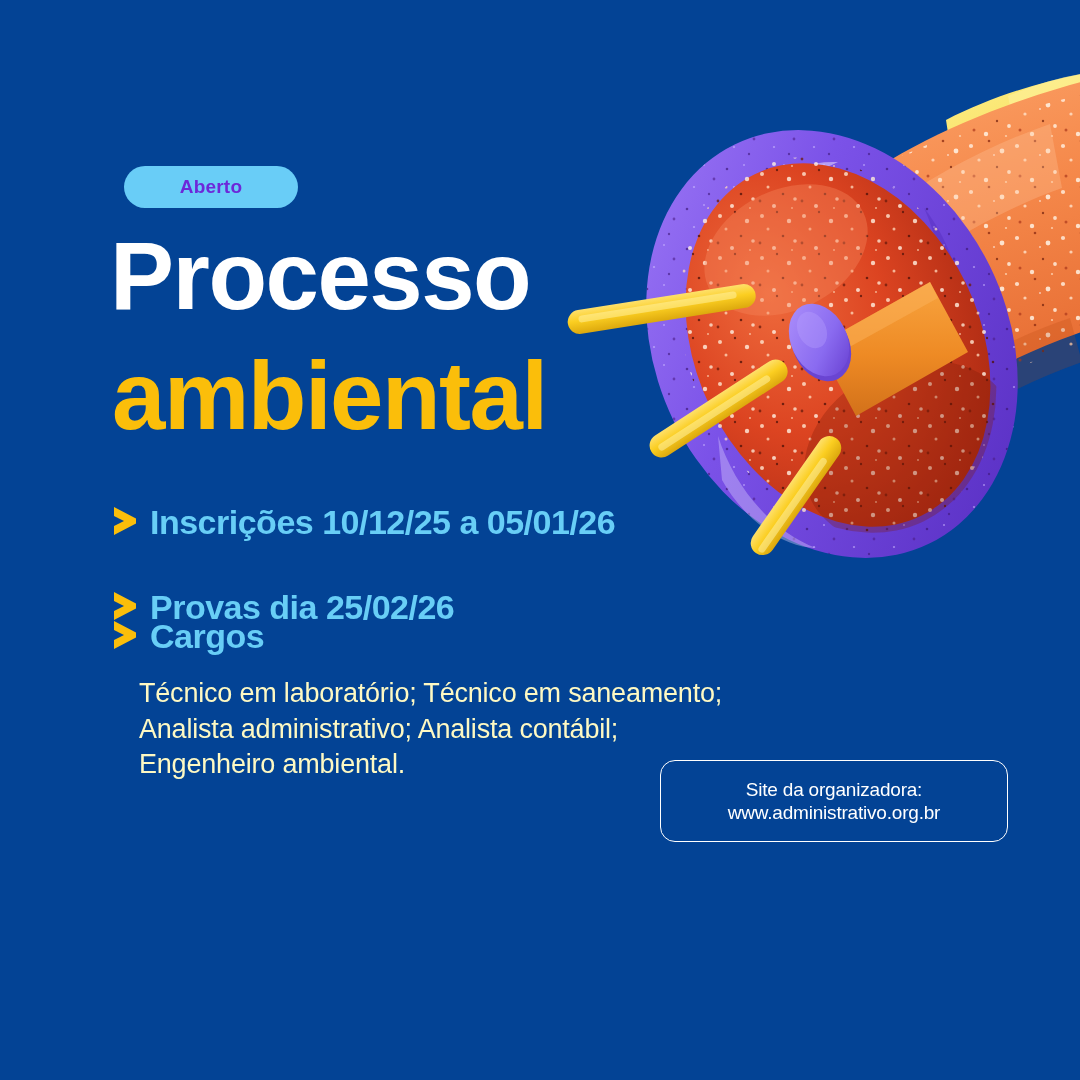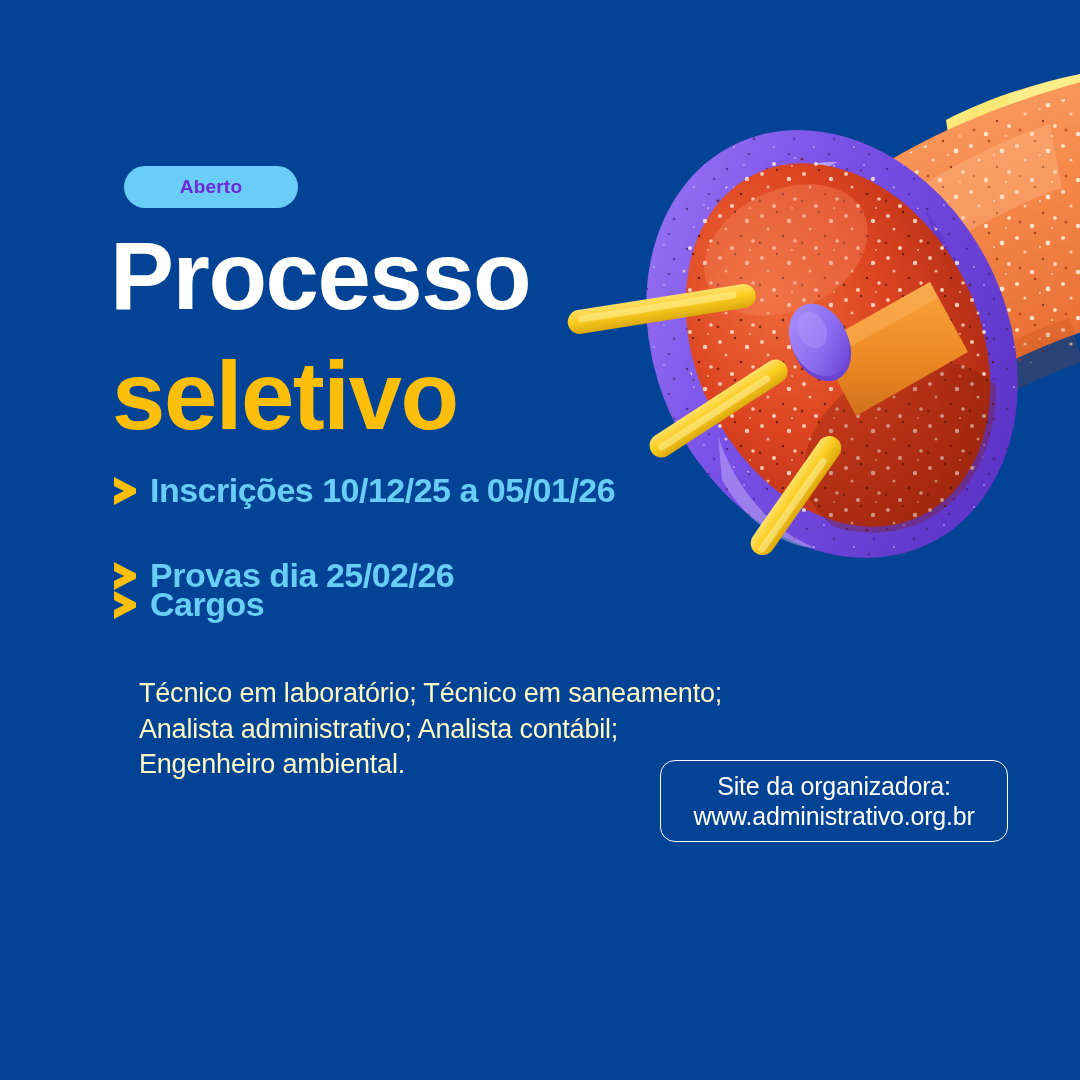--- a/index.html
+++ b/index.html
@@ -84,22 +84,23 @@
     font-size: 96px;
     font-weight: bold;
     letter-spacing: -1.5px;
     line-height: 1;
     white-space: nowrap;
   }
 
   .bullet-row {
     position: absolute;
     display: flex;
-    align-items: flex-end;
+    align-items: flex-start;
     white-space: nowrap;
+    margin-top: 32px;
   }
   .bullet-row.b0 { left: 112px; top: 473px; }
   .bullet-row.b1 { left: 112px; top: 558px; }
   .bullet-row.b2 { left: 112px; top: 587px; }
 
   .chev {
     flex: 0 0 auto;
     width: 26px;
     height: 32px;
     margin-right: 12px;
@@ -135,21 +136,21 @@
     border: 1.6px solid #FFFFFF;
     border-radius: 15px;
     display: flex;
     flex-direction: column;
     align-items: center;
     justify-content: center;
     gap: 2px;
   }
   .site-line {
     color: #FFFFFF;
-    font-size: 25px;
+    font-size: 19px;
     font-weight: normal;
     letter-spacing: -0.2px;
     line-height: 1.12;
     white-space: nowrap;
   }
 </style>
 </head>
 <body>
 
 <div id="poster">
@@ -314,21 +315,21 @@
     </g>
   </svg>
 
   <div class="content">
 
     <div class="badge">
       <span class="badge-label">Aberto</span>
     </div>
 
     <div class="title-line1">Processo</div>
-    <div class="title-line2">seletivo</div>
+    <div class="title-line2">ambiental</div>
 
     <div class="bullet-row b0">
       <svg class="chev" viewBox="0 0 26 32" aria-hidden="true">
         <path d="M2 2 L2 11 L12 16 L2 21 L2 30 L24 18.5 L24 13.5 Z" fill="#FBBE0A"></path>
       </svg>
       <span class="bullet-text">Inscrições 10/12/25 a 05/01/26</span>
     </div>
 
     <div class="bullet-row b1">
       <svg class="chev" viewBox="0 0 26 32" aria-hidden="true">

